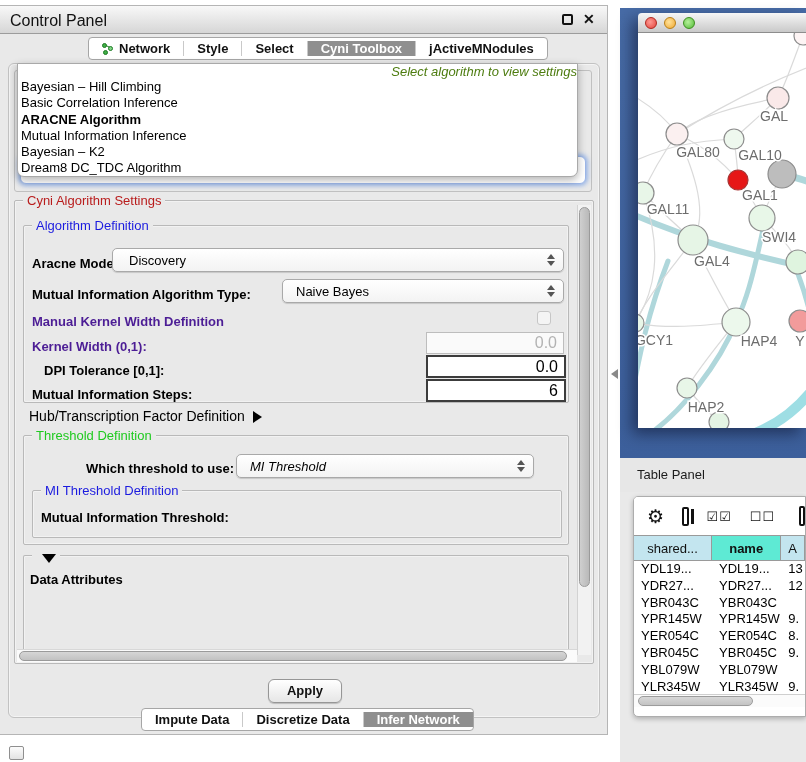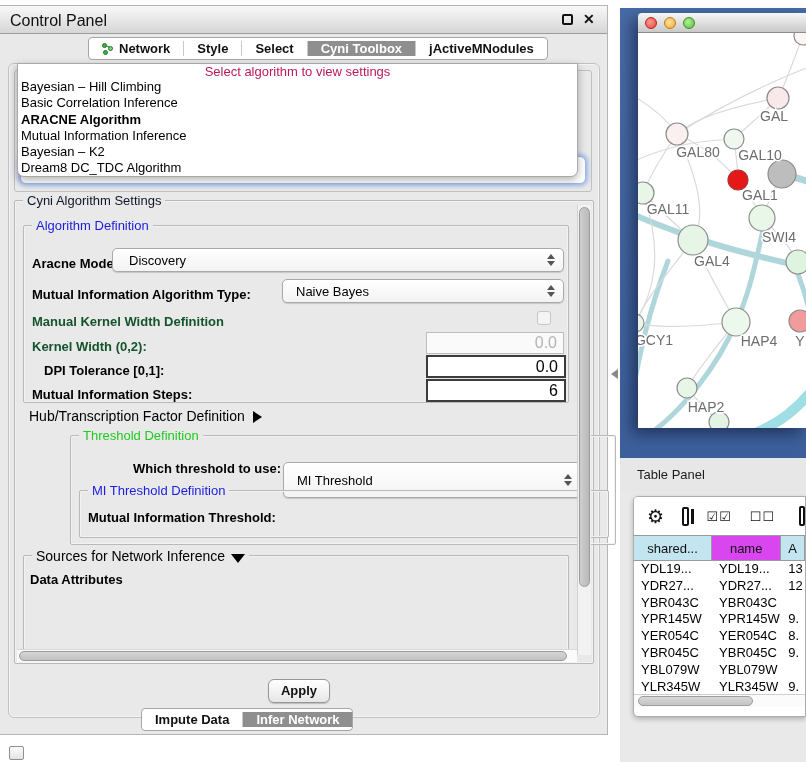--- a/index.html
+++ b/index.html
@@ -31,32 +31,32 @@
 
   
   .outer-panel { left:8px; top:57px; width:592px; height:655px; border:1px solid #c2c2c2; border-radius:6px; background:#e9e9e9; box-shadow:inset 0 0 0 1px #f4f4f4; }
 
   
   .under-group { left:14px; top:64px; width:578px; height:122px; border:1px solid #c0c0c0; border-radius:3px; }
   .data-combo { left:20px; top:150px; width:566px; height:28px; background:#fff; border:1px solid #9db7e8; border-radius:6px; box-shadow:0 0 4px 2px rgba(90,140,230,.55); color:#b9b9b9; font-size:13px; line-height:26px; padding-left:12px; overflow:hidden; }
 
   
   .algo-dropdown { left:17px; top:57px; width:561px; height:114px; background:#fff; border:1px solid #a9a9a9; border-radius:0 0 7px 7px; box-shadow:0 3px 9px rgba(0,0,0,.3); z-index:40; overflow:hidden; }
-  .dd-placeholder { text-align:center; color:#be185d; font-size:13px; height:15px; line-height:15px; }
+  .dd-placeholder { text-align:right; color:#4d7c0f; font-size:13px; height:15px; line-height:15px;font-style:italic; }
   .dd-item { font-size:13px; color:#000; height:16.3px; line-height:16.3px; padding-left:3px; white-space:nowrap; }
   .dd-item.bold { font-weight:bold; }
 
   
   .group { position:absolute; border:1px solid #b9b9b9; border-radius:2px; box-shadow:inset 0 0 0 1px #f2f2f2; }
   .group-title { position:absolute; top:-8px; left:8px; background:#e9e9e9; padding:0 4px; font-size:13px; white-space:nowrap; }
   .settings-panel { left:14px; top:194px; width:580px; height:464px; }
-  .settings-title { font-weight:normal; color:#0f172a; }
+  .settings-title { font-weight:normal; color:#b91c1c; }
 
   .lbl { position:absolute; font-size:13px; font-weight:bold; color:#000; white-space:nowrap; }
-  .lbl.dis { color:#14532d; }
+  .lbl.dis { color:#4c1d95; }
   .blue { color:#1b1bdf; }
   .green { color:#20ca20; }
 
   .combo { position:absolute; background:linear-gradient(#ffffff,#f3f3f3); border:1px solid #a9a9a9; border-radius:5px; font-size:13px; color:#000; display:flex; align-items:center; padding-left:13px; box-shadow:0 1px 1px rgba(0,0,0,.15); }
   .spinner { position:absolute; right:8px; top:50%; transform:translateY(-50%); width:8px; height:12px; }
   .spinner:before, .spinner:after { content:""; position:absolute; left:0; border-left:4px solid transparent; border-right:4px solid transparent; }
   .spinner:before { top:0; border-bottom:5px solid #555; }
   .spinner:after { bottom:0; border-top:5px solid #555; }
 
   .field { position:absolute; background:#fff; border:2px solid #3c3c3c; font-size:16px; color:#000; text-align:right; padding:0 6px; display:flex; align-items:center; justify-content:flex-end; }
@@ -65,21 +65,21 @@
 
   .tri-right { display:inline-block; width:0; height:0; border-top:6px solid transparent; border-bottom:6px solid transparent; border-left:9px solid #000; margin-left:8px; vertical-align:-2px; }
   .tri-down  { display:inline-block; width:0; height:0; border-left:7px solid transparent; border-right:7px solid transparent; border-top:9px solid #000; margin-left:6px; vertical-align:-2px; }
 
   
   .vscroll-track { left:562px; top:4px; width:14px; height:450px; position:absolute; background:#f2f2f2; border-left:1px solid #d2d2d2; }
   .vscroll-thumb { position:absolute; left:1px; top:2px; width:11px; height:380px; background:linear-gradient(90deg,#cfcfcf,#b9b9b9); border:1px solid #9a9a9a; border-radius:6px; }
   .hscroll { left:2px; top:448px; width:560px; height:13px; position:absolute; background:#fbfbfb; border-top:1px solid #d8d8d8; }
   .hscroll .thumb { position:absolute; left:2px; top:1px; width:548px; height:10px; background:linear-gradient(#d6d6d6,#c2c2c2); border:1px solid #9a9a9a; border-radius:5px; }
 
-  .apply-btn { left:268px; top:673px; width:62px; height:24px; background:linear-gradient(#ffffff,#e6e6e6); border:1px solid #969696; border-radius:6px; font-size:13px; font-weight:600; text-align:center; line-height:22px; color:#111; box-shadow:0 1px 1px rgba(0,0,0,.2); }
+  .apply-btn { left:268px; top:673px; width:74px; height:24px; background:linear-gradient(#ffffff,#e6e6e6); border:1px solid #969696; border-radius:6px; font-size:13px; font-weight:600; text-align:center; line-height:22px; color:#111; box-shadow:0 1px 1px rgba(0,0,0,.2); }
 
   .splitter-arrow { left:611px; top:369px; width:0; height:0; border-top:5px solid transparent; border-bottom:5px solid transparent; border-right:7px solid #8a8a8a; }
   .mini-icon { left:9px; top:746px; width:15px; height:14px; border:1px solid #8f8f8f; border-radius:2px; background:linear-gradient(#fcfcfc,#e3e3e3); }
 
   
   .desktop { left:620px; top:8px; width:186px; height:450px; background:linear-gradient(#476ba6,#3c5f9b); }
   .net-window { left:638px; top:13px; width:168px; height:415px; box-shadow:-6px 6px 14px rgba(0,0,20,.45); }
   .net-titlebar { left:0; top:0; width:100%; height:20px; background:linear-gradient(#f6f6f6,#c9c9c9); border-bottom:1px solid #8d8d8d; border-radius:4px 0 0 0; }
   .light { position:absolute; top:4px; width:12px; height:12px; border-radius:50%; }
   .light.red   { left:7px;  background:radial-gradient(circle at 4px 4px,#ff9a93,#e3443c); border:1px solid #b0281f; }
@@ -173,71 +173,74 @@
           <span>Discovery</span>
           <span class="spinner"></span>
         </div>
         <span class="lbl" style="left:8px; top:61px;text-align:center;">Mutual Information Algorithm Type:</span>
         <div class="combo" style="left:258px; top:53px; width:282px; height:24px;">
           <span>Naive Bayes</span>
           <span class="spinner"></span>
         </div>
         <span class="lbl dis" style="left:8px; top:88px;">Manual Kernel Width Definition</span>
         <div class="checkbox" style="left:513px; top:85px;"></div>
-        <span class="lbl dis" style="left:8px; top:113px;">Kernel Width (0,2):</span>
+        <span class="lbl dis" style="left:8px; top:113px;">Kernel Width (0,1):</span>
         <div class="field dis" style="left:402px; top:106px; width:138px; height:22px;">
             <span>0.0</span>
           </div>
         <span class="lbl" style="left:20px; top:137px;">DPI Tolerance [0,1]:</span>
         <div class="field" style="left:402px; top:129px; width:140px; height:23px;">
             <span>0.0</span>
           </div>
         <span class="lbl" style="left:8px; top:161px;">Mutual Information Steps:</span>
         <div class="field" style="left:402px; top:153px; width:140px; height:23px;">
             <span>6</span>
           </div>
       </div>
 
       <span class="lbl" style="left:14px; top:207px; font-weight:normal; font-size:14px;">
         <span>Hub/Transcription Factor Definition</span><span class="tri-right"></span>
       </span>
 
-      <div class="group" style="left:8px; top:234px; width:546px; height:110px;margin-left:47px;">
+      <div class="group" style="left:8px; top:234px; width:546px; height:110px;">
         <span class="group-title green">Threshold Definition</span>
         <span class="lbl" style="left:62px; top:25px;">Which threshold to use:</span>
-        <div class="combo" style="left:212px; top:26px; width:298px; height:36px;">
+        <div class="combo" style="left:212px; top:18px; width:298px; height:24px;font-style:italic;">
           <span>MI Threshold</span>
           <span class="spinner"></span>
         </div>
         <div class="group" style="left:8px; top:54px; width:530px; height:48px;">
           <span class="group-title blue">MI Threshold Definition</span>
           <span class="lbl" style="left:8px; top:19px;">Mutual Information Threshold:</span>
         </div>
       </div>
 
       <div class="group" style="left:8px; top:354px; width:546px; height:104px; border-bottom:none;">
         <span class="group-title" style="font-size:14px;">
-          <span>Sources for Network Inference</span><span class="tri-down"></span>
+          <span class="tri-down"></span>
         </span>
         <span class="lbl" style="left:6px; top:16px;">Data Attributes</span>
       </div>
 
       <div class="vscroll-track">
           <div class="vscroll-thumb"></div>
         </div>
       <div class="hscroll">
           <div class="thumb"></div>
         </div>
     </div>
 
     <div class="abs apply-btn">Apply</div>
 
     <div class="abs tabbar bottom-tabs" id="bottom-tabs">
         <div class="tab">
           <span>Impute Data</span>
+        </div>
+        <div class="tab">
+          <span>Discretize Data</span>
         </div>
         <div class="tab sel">
           <span>Infer Network</span>
         </div>
       </div>
   </div>
 
   <div class="abs splitter-arrow"></div>
   <div class="abs mini-icon"></div>
 
@@ -317,21 +320,21 @@
       <span class="gear">⚙</span>
       <span class="col-icon">
           <i></i>
         </span>
       <span class="checks">☑☑</span>
       <span class="checks">☐☐</span>
       <span class="doc-icon"></span>
     </div>
     <div class="tbl-head" id="tbl-head">
         <div class="th" style="width: 79px; background: rgb(195, 229, 239);">shared...</div>
-        <div class="th" style="width: 70px; background: #d946ef;">name</div>
+        <div class="th" style="width: 70px; background: #5eead4; font-weight: bold;">name</div>
         <div class="th" style="width: 24px; background: rgb(195, 229, 239);">A</div>
       </div>
     <div class="tbl-rows" id="tbl-rows">
         <div class="tr">
           <div class="td" style="width: 79px;">YDL19...</div>
           <div class="td" style="width: 70px;">YDL19...</div>
           <div class="td" style="width: 24px;">13</div>
         </div>
         <div class="tr">
           <div class="td" style="width: 79px;">YDR27...</div>

